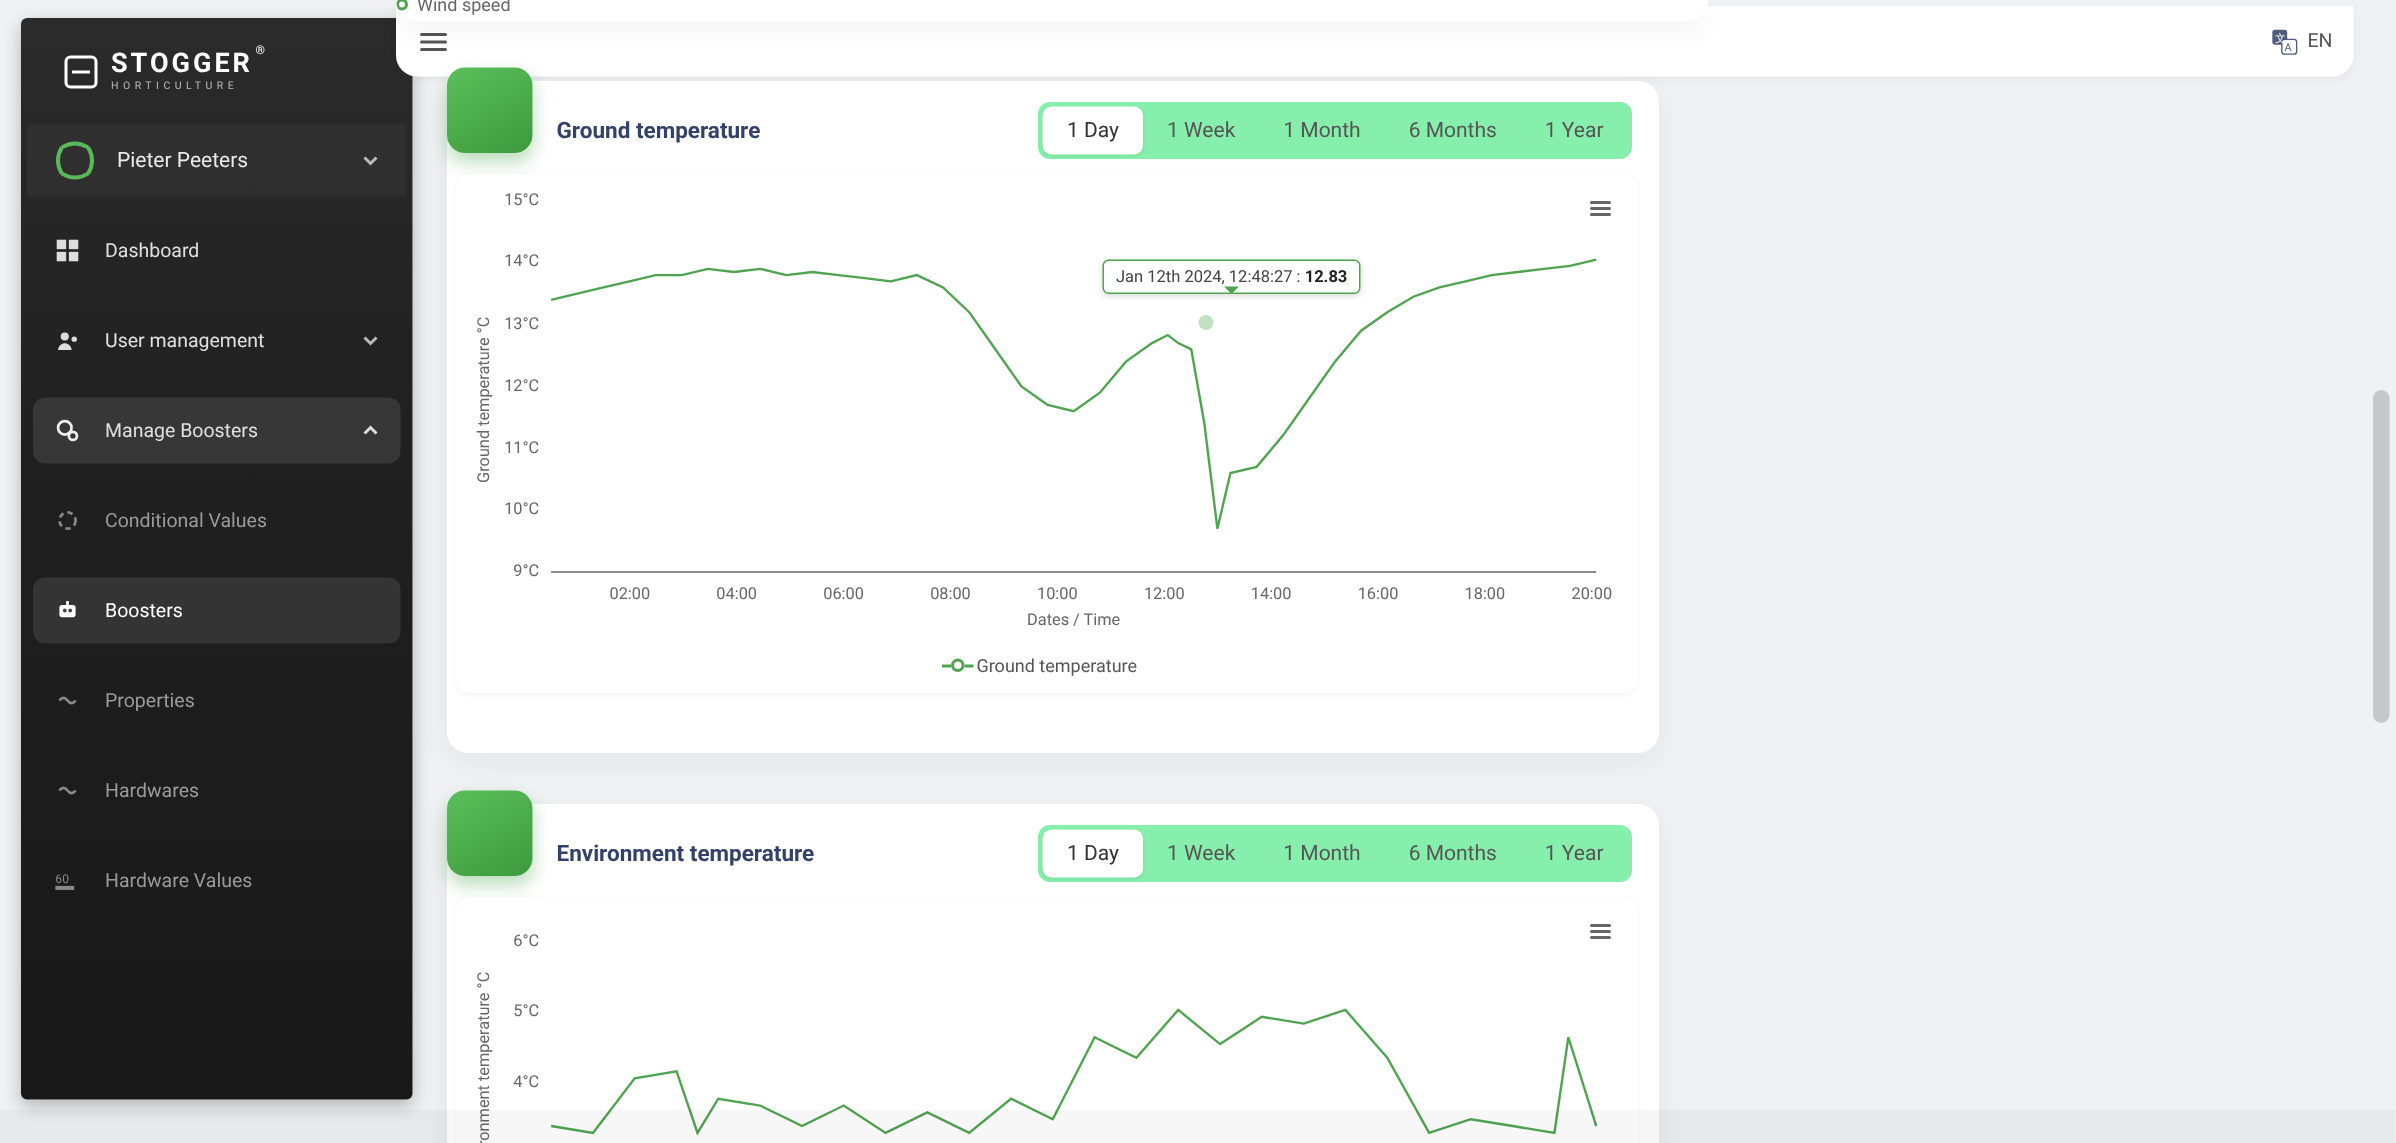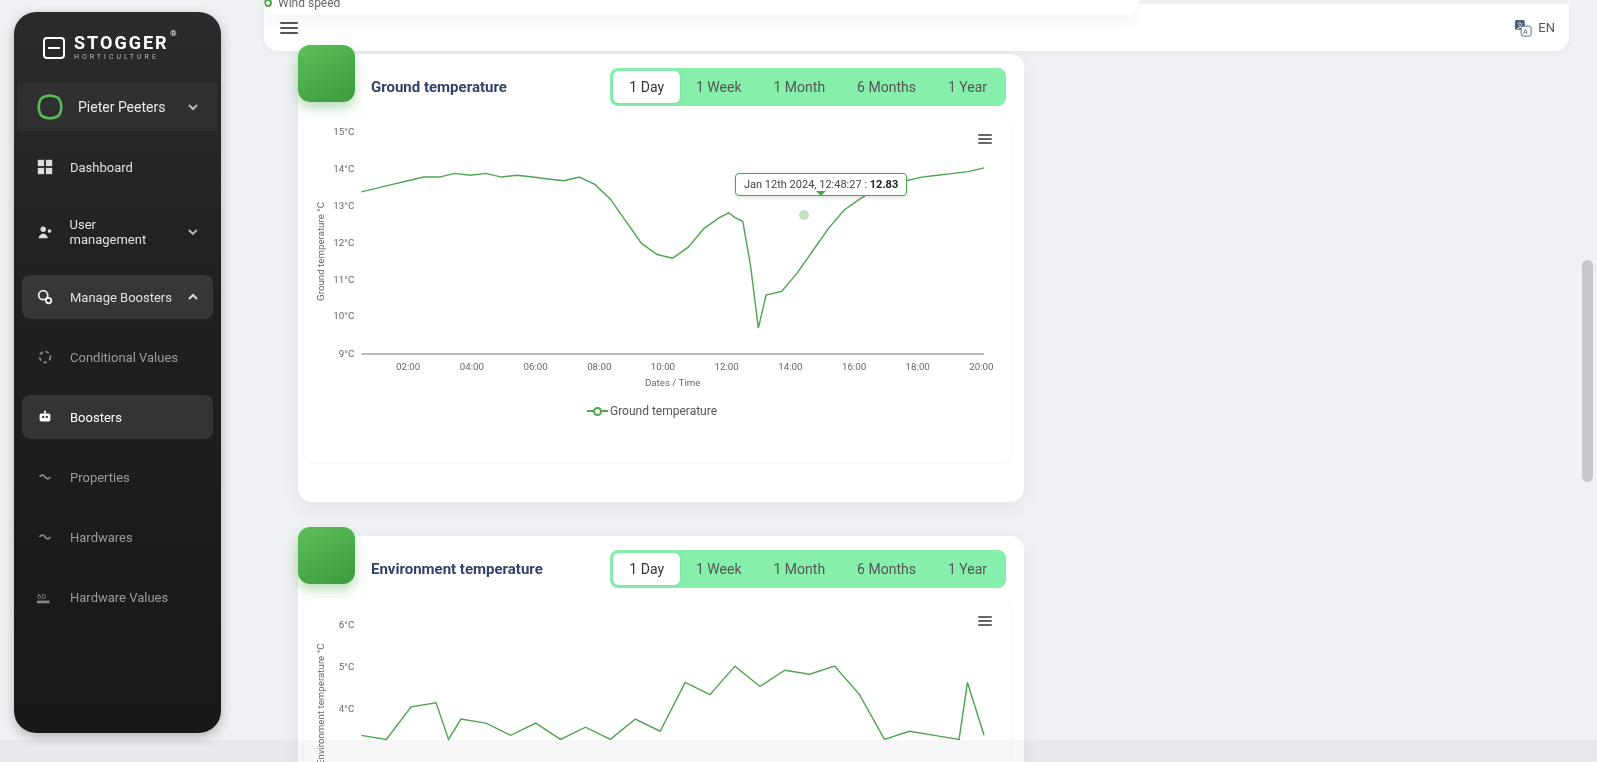--- a/index.html
+++ b/index.html
@@ -2,23 +2,23 @@
 <html><head>
 <meta charset="utf-8">
 <style>
   * { box-sizing: border-box; margin: 0; padding: 0; font-family: "Segoe UI", Roboto, Helvetica, Arial, sans-serif; }
   body { background: #f0f1f4; width: 1597px; height: 762px; overflow: hidden; position: relative; }
 
   
   .sidebar {
     position: absolute;
     left: 14px; top: 12px;
-    width: 207px; height: 721px;
+    width: 261px; height: 721px;
     background: linear-gradient(180deg,#2b2b2b 0%, #202020 40%, #181818 100%);
-    border-radius: 22px;
+    border-radius: 4px;
     color: #d8d8d8;
     padding-top: 18px;
     display: flex; flex-direction: column;
     box-shadow: 0 4px 12px rgba(0,0,0,.25);
   }
   .logo { display:flex; align-items:center; gap:8px; padding: 4px 20px 22px 28px; }
   .logo-mark { width:24px; height:24px; }
   .logo-text { display:flex; flex-direction:column; line-height:1; }
   .logo-text .brand { font-size:18px; font-weight:700; letter-spacing:2px; color:#fff; position:relative;}
   .logo-text .brand::after{content:"®"; font-size:8px; position:absolute; top:-4px; right:-10px; font-weight:400;}
@@ -53,21 +53,21 @@
     box-shadow: 0 2px 6px rgba(20,30,60,.05);
   }
   .burger { width:22px; height:22px; cursor:pointer; }
   .lang { margin-left:auto; display:flex; align-items:center; gap:6px; font-size:13px; color:#555;}
   .lang-icon { width:18px; height:18px; }
 
   
   .card {
     position:absolute; background:#fff; border-radius:14px;
     box-shadow: 0 6px 20px rgba(20,30,60,.06);
-    left:298px; width:726px;
+    left:298px; width:808px;
   }
   .card-0 {
     left:264px; width:875px; top:0; height:14px;
     border-radius:0 0 14px 14px; overflow:hidden;
     display:flex; align-items:flex-start;
   }
   .card-0 .legend-frag { display:flex; align-items:center; gap:6px; font-size:12px; color:#666; margin-top:-4px;}
   .card-0 .legend-frag .dot{ width:8px;height:8px;border:2px solid #4fa54f;background:#fff;border-radius:50%;}
   .card-1 { top:54px;  height:448px; }
   .card-2 { top:536px; height:448px; }

